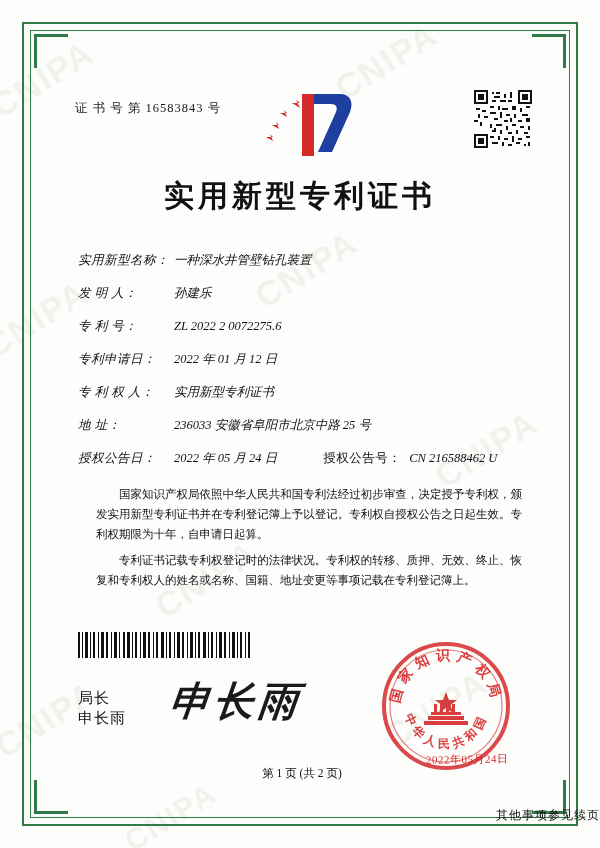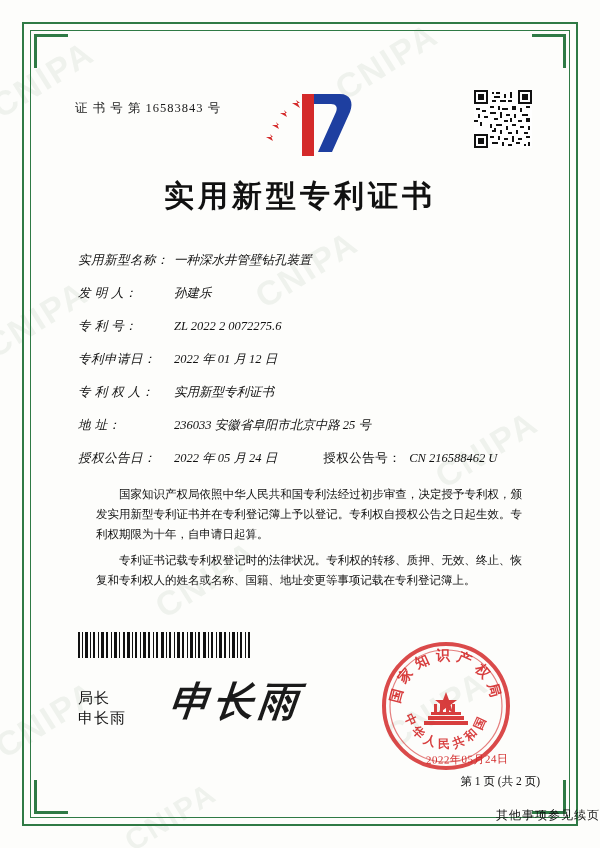--- a/index.html
+++ b/index.html
@@ -206,24 +206,23 @@
     font-size: 11px;
     color: #d22a2a;
     letter-spacing: 0.5px;
     transform: rotate(-1deg);
   }
 
   .page-no {
     position: absolute;
     left: 4px; right: 0;
     top: 706px;
-    text-align: right;
+    text-align: center;
     font-size: 11.5px;
     color: #111;
-    margin-top: 8px;
   }
 
   .footer-note {
     position: absolute;
     left: 0; right: 0;
     bottom: 24px;
     text-align: right;
     font-size: 12px;
     color: #111;
     letter-spacing: 1px;

